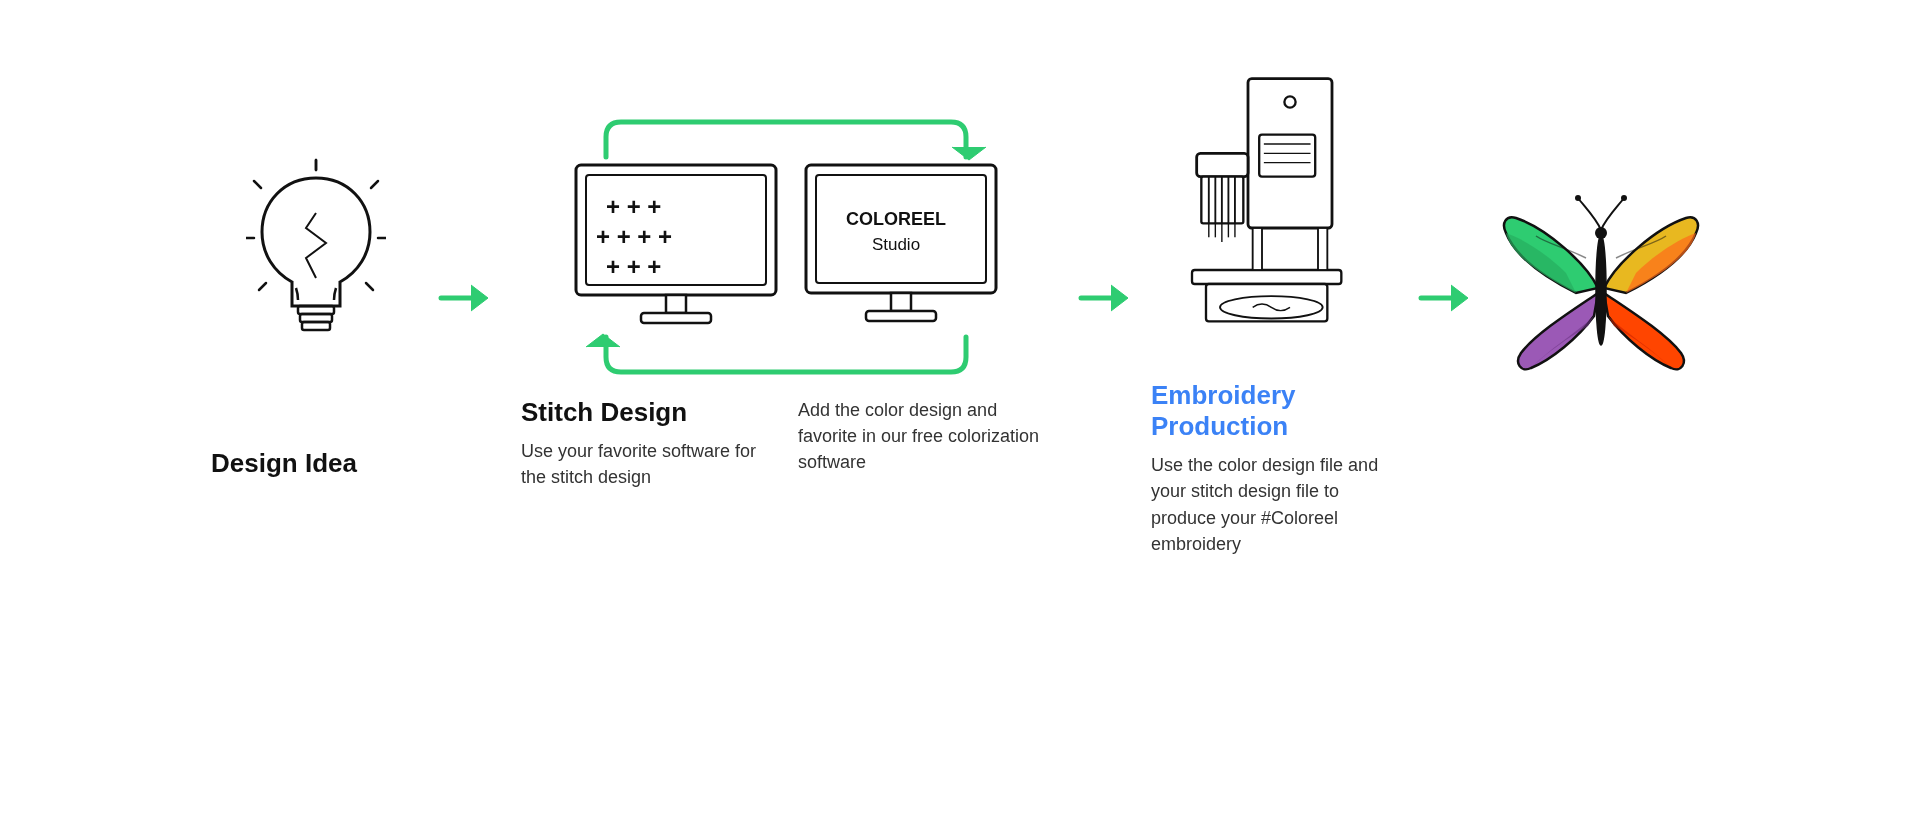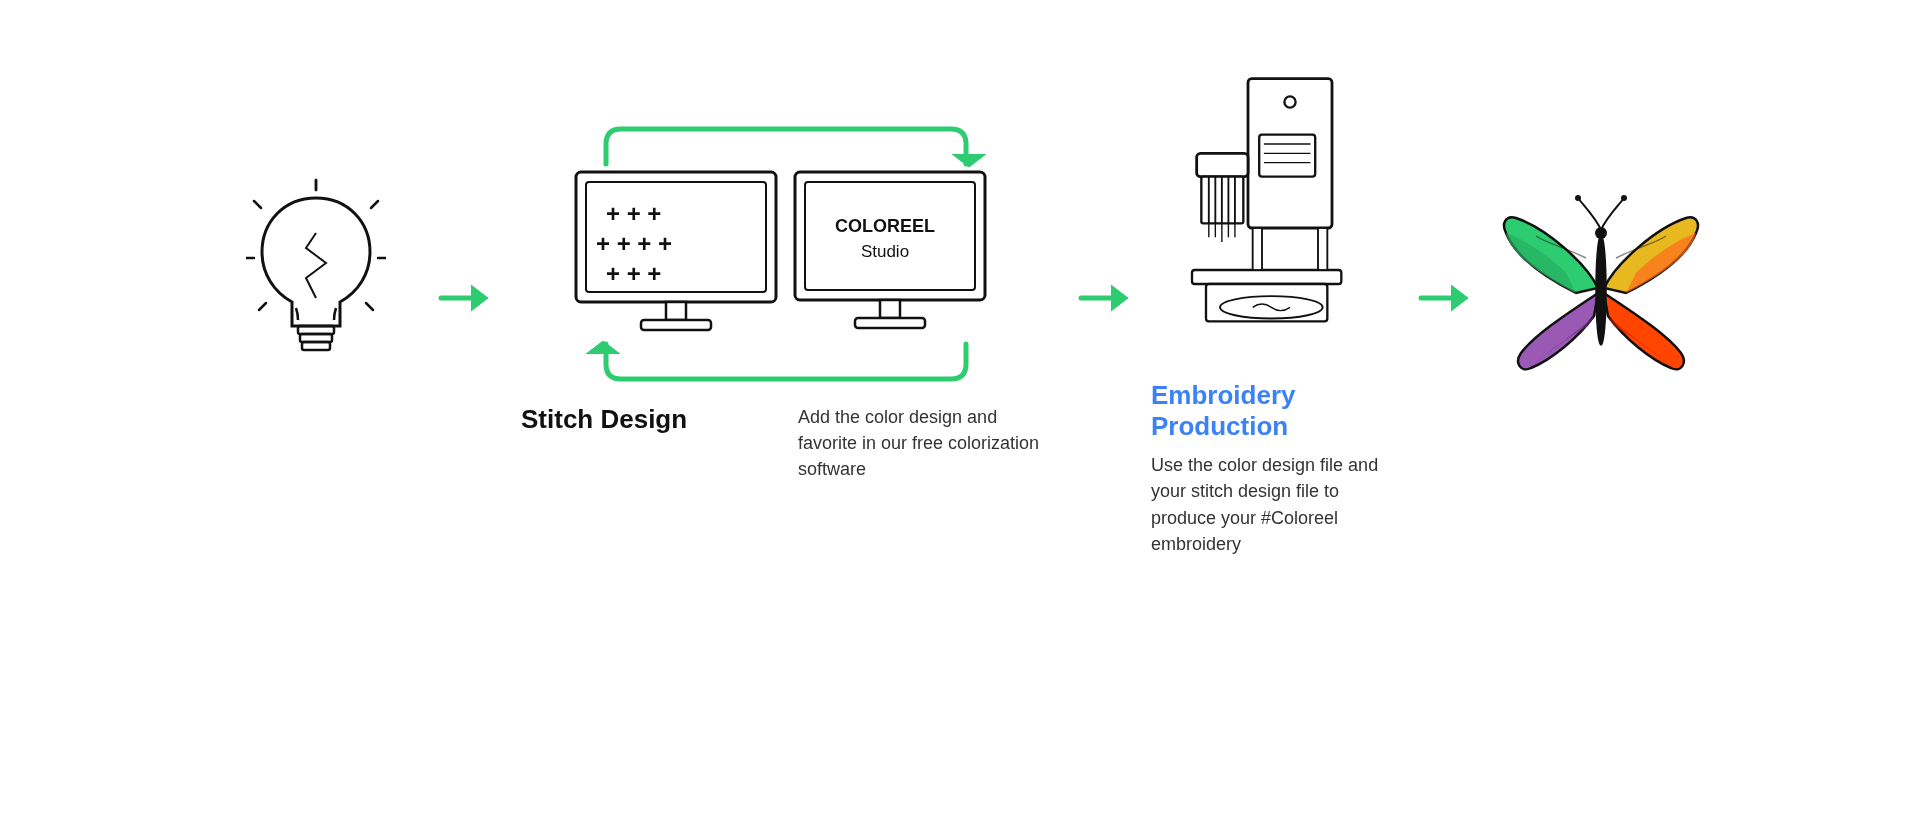--- a/index.html
+++ b/index.html
@@ -109,20 +109,21 @@
         <path d="M90 130 C90 130 88 136 88 142" stroke="#111" stroke-width="2.5" fill="none"></path>
 
         <rect x="52" y="148" width="36" height="8" rx="2" fill="none" stroke="#111" stroke-width="2.5"></rect>
         <rect x="54" y="156" width="32" height="8" rx="2" fill="none" stroke="#111" stroke-width="2.5"></rect>
         <rect x="56" y="164" width="28" height="8" rx="2" fill="none" stroke="#111" stroke-width="2.5"></rect>
 
         <path d="M70 120 L60 100 L80 85 L60 70 L70 55" fill="none" stroke="#111" stroke-width="2"></path>
       </svg>
     </div>
     <div class="step-text">
+      <div class="step-title">Design Idea</div>
     </div>
   </div>
 
   <div class="arrow">
     <svg viewBox="0 0 60 50">
       <path d="M5 25 L45 25" stroke="#2ECC71" stroke-width="5" stroke-linecap="round"></path>
       <path d="M35 12 L52 25 L35 38" fill="#2ECC71" stroke="#2ECC71" stroke-width="1" stroke-linejoin="round"></path>
     </svg>
   </div>
 
@@ -149,39 +150,40 @@
 
           <text x="35" y="55" font-size="24" font-weight="bold" fill="#111" font-family="Arial">+  +  +</text>
           <text x="25" y="85" font-size="24" font-weight="bold" fill="#111" font-family="Arial">+  +  +  +</text>
           <text x="35" y="115" font-size="24" font-weight="bold" fill="#111" font-family="Arial">+  +  +</text>
 
           <rect x="95" y="135" width="20" height="18" fill="white" stroke="#111" stroke-width="2.5"></rect>
           <rect x="70" y="153" width="70" height="10" rx="3" fill="white" stroke="#111" stroke-width="2.5"></rect>
         </svg>
       </div>
 
-      <div style="position:absolute; right:66px; top:50%; transform:translateY(-50%);">
+      <div style="position:absolute; right:55px; top:50%; transform:translateY(-50%);">
         <svg width="200" height="170" viewBox="0 0 200 170">
 
           <rect x="5" y="5" width="190" height="128" rx="5" fill="white" stroke="#111" stroke-width="3"></rect>
 
           <rect x="15" y="15" width="170" height="108" rx="3" fill="white" stroke="#111" stroke-width="2"></rect>
 
           <text x="95" y="65" font-size="18" font-weight="900" fill="#111" font-family="Arial" text-anchor="middle">COLOREEL</text>
           <text x="95" y="90" font-size="17" fill="#111" font-family="Arial" text-anchor="middle">Studio</text>
 
           <rect x="90" y="133" width="20" height="18" fill="white" stroke="#111" stroke-width="2.5"></rect>
           <rect x="65" y="151" width="70" height="10" rx="3" fill="white" stroke="#111" stroke-width="2.5"></rect>
         </svg>
       </div>
     </div>
 
     <div style="display:flex; flex-direction:row; width:540px; margin-top:10px; gap:14px;">
       <div style="width:270px; padding:0 5px;">
         <div class="step-title">Stitch Design</div>
+        <div class="step-desc">Use your favorite software for the stitch design</div>
       </div>
       <div style="width:270px; padding:0 5px;">
         <div class="step-desc">Add the color design and favorite in our free colorization software</div>
       </div>
     </div>
   </div>
 
   <div class="arrow">
     <svg viewBox="0 0 60 50">
       <path d="M5 25 L45 25" stroke="#2ECC71" stroke-width="5" stroke-linecap="round"></path>

